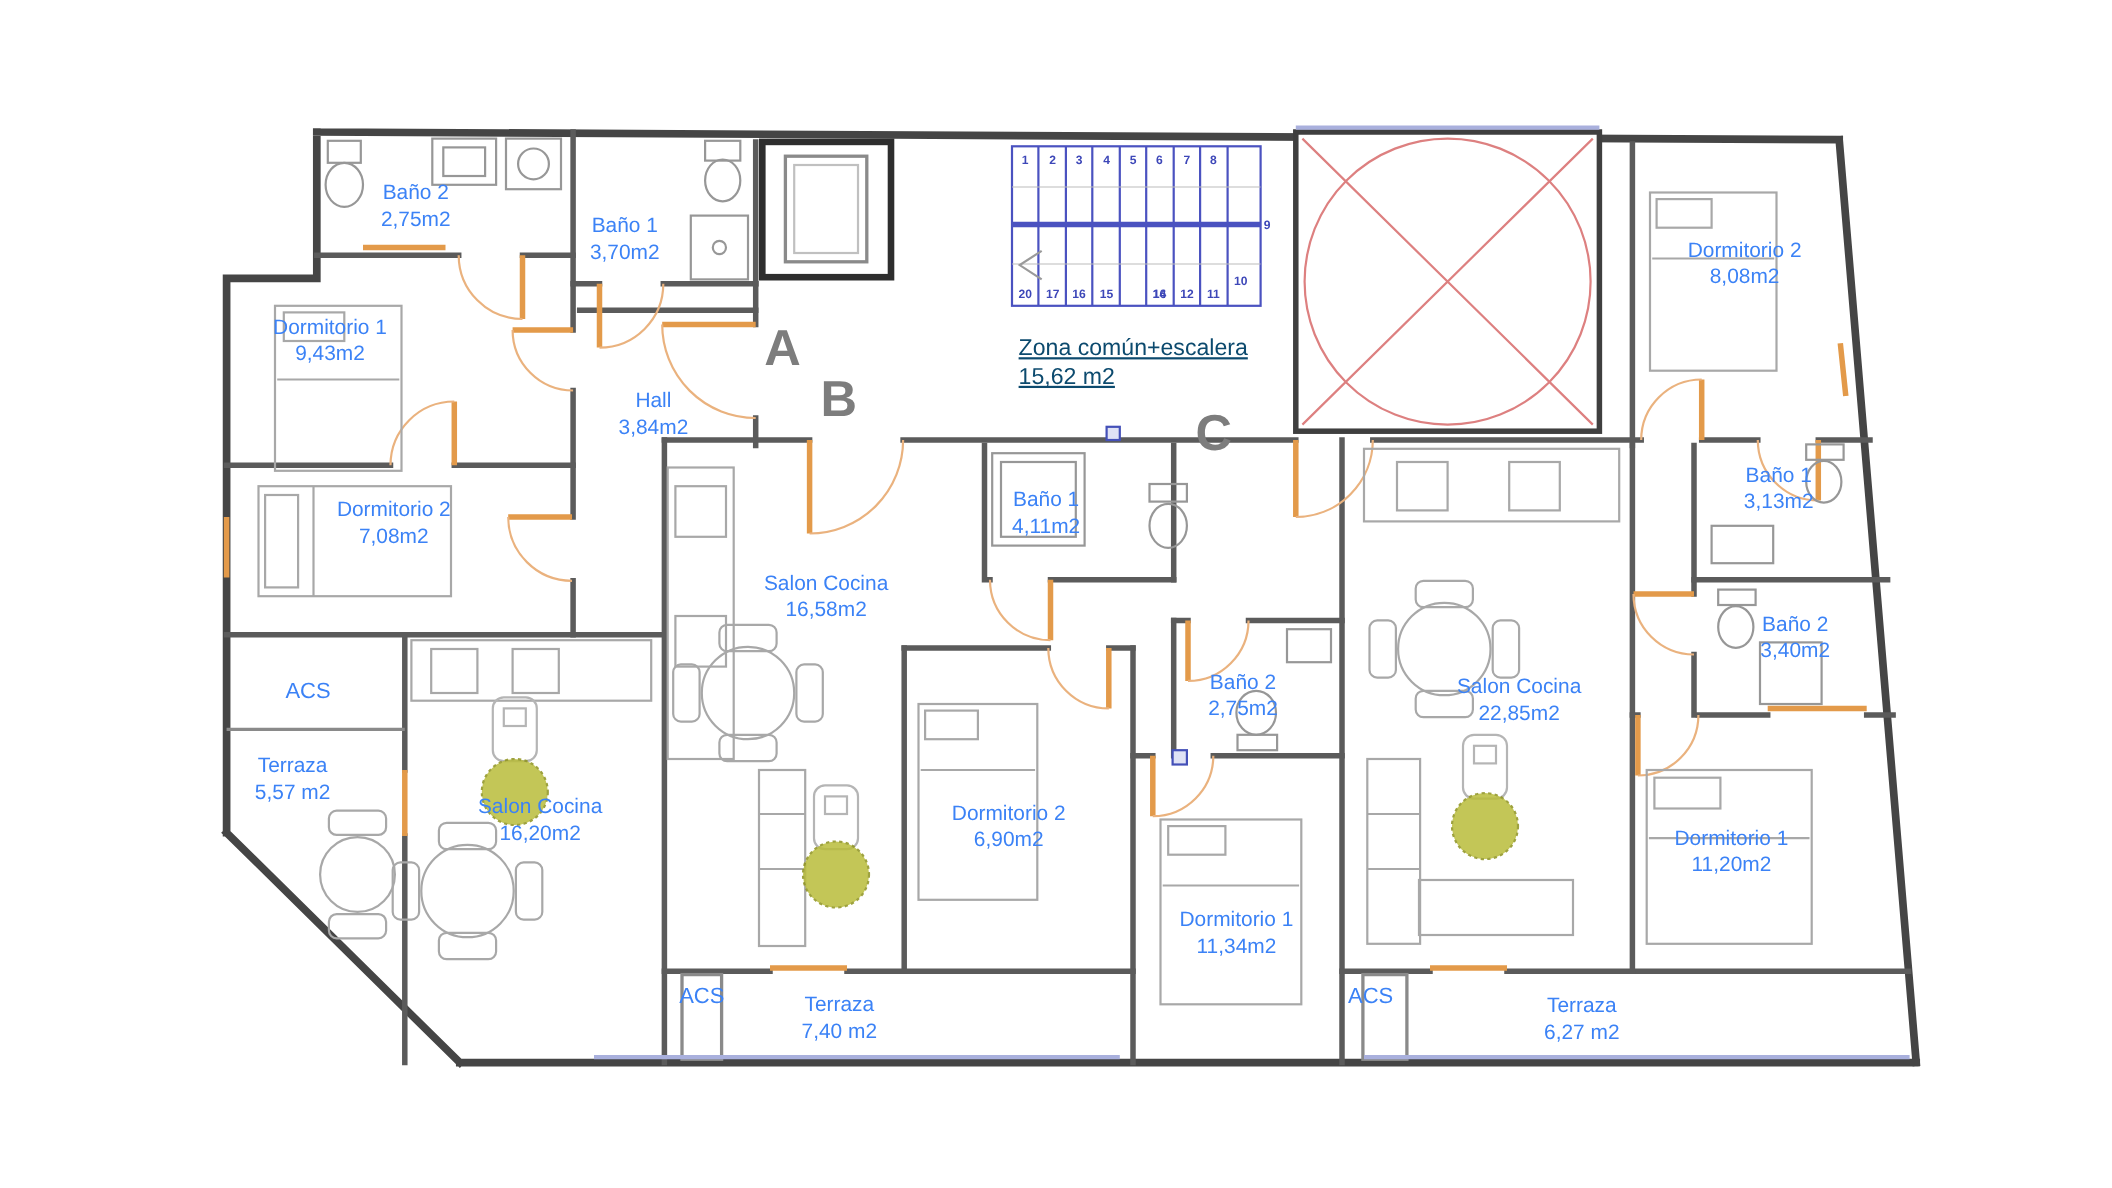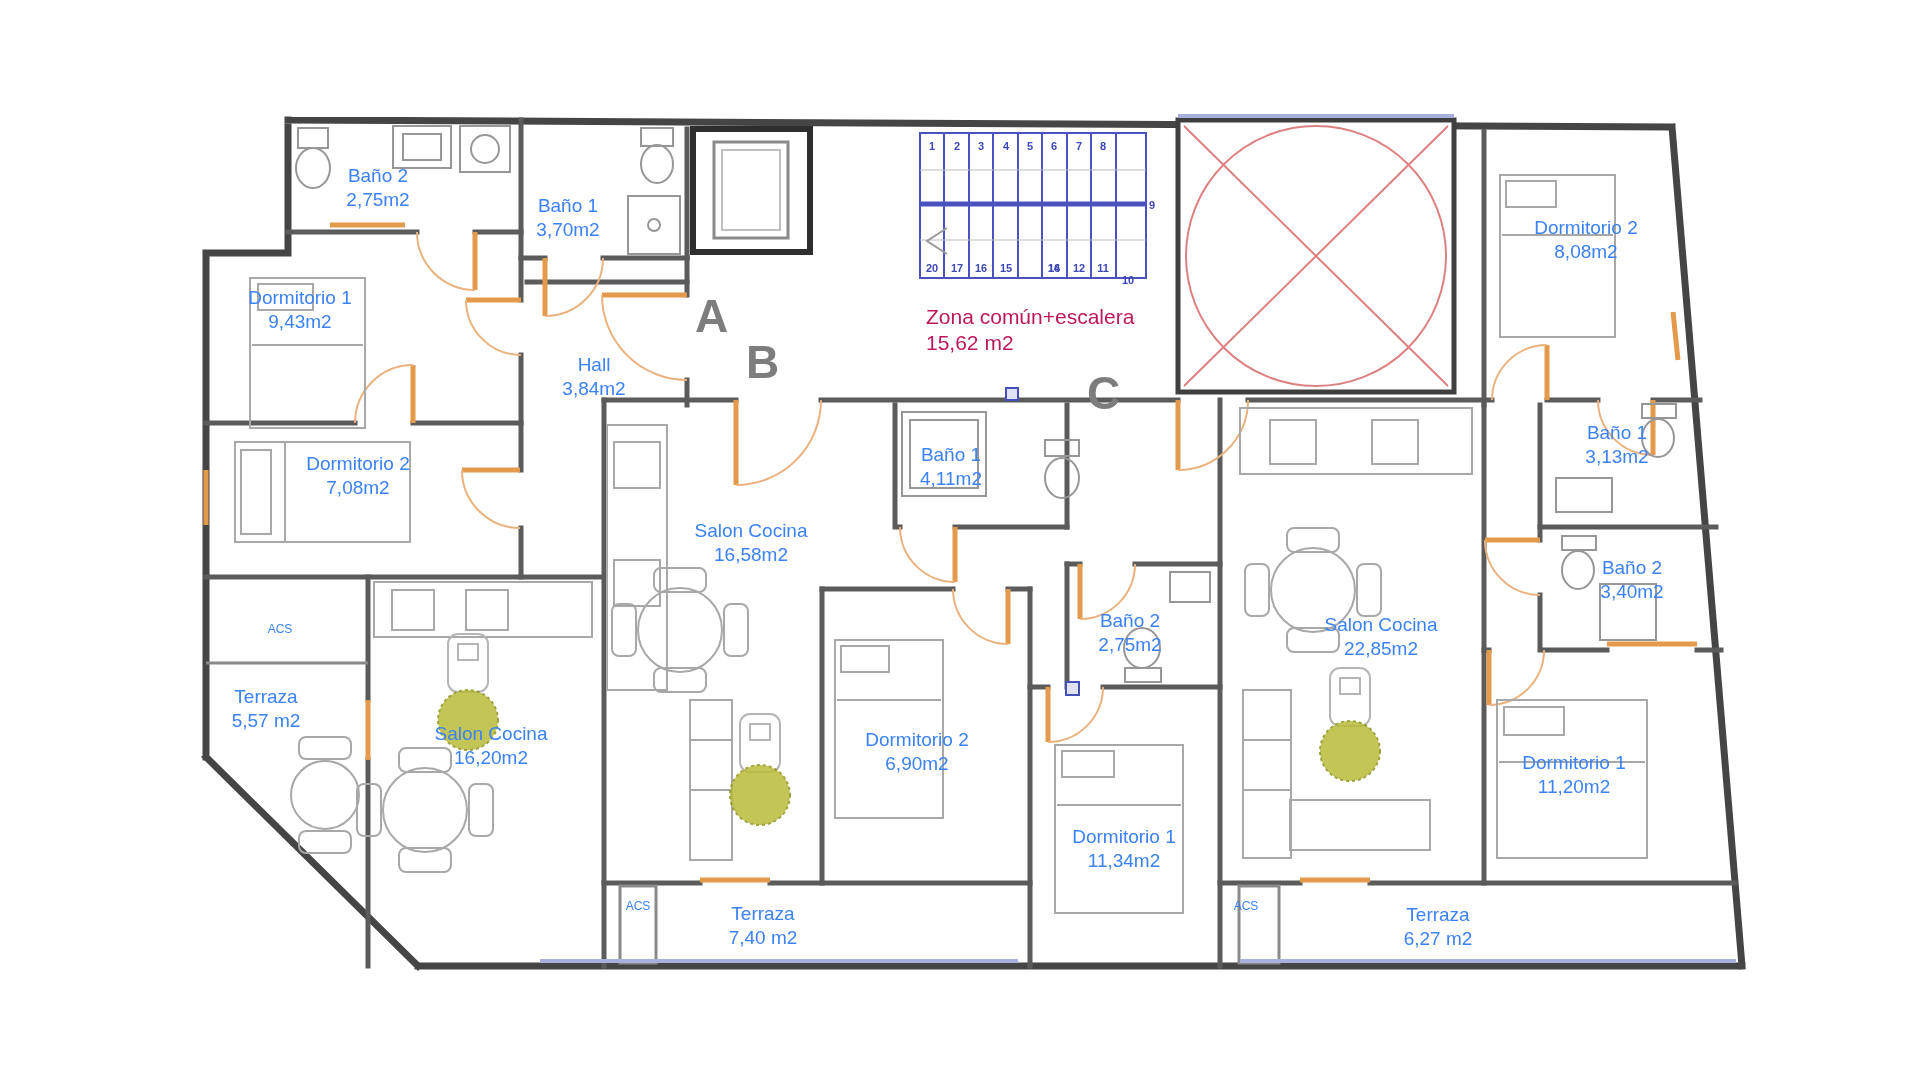--- a/index.html
+++ b/index.html
@@ -2,21 +2,21 @@
 <html><head>
 <meta charset="utf-8">
 <style>
   html,body{margin:0;padding:0;background:#ffffff;}
   .stage{position:relative;width:1920px;height:1080px;background:#ffffff;overflow:hidden;
          font-family:"Liberation Sans",sans-serif;}
   .plan-svg{position:absolute;left:0;top:0;}
   .lbl{position:absolute;transform:translate(-50%,-50%);text-align:center;color:#3b82f6;
        font-size:19px;line-height:1.25;white-space:nowrap;}
   .lbl .nm,.lbl .ar{display:block;}
-  .lbl-sm{font-size:12px;}
+  .lbl-sm{font-size:20px;}
   .lbl-left{transform:translate(0,-50%);text-align:left;}
   .letter{position:absolute;transform:translate(-50%,-50%);font-weight:bold;font-size:46px;
           color:#7d7d7d;letter-spacing:1px;}
   .stn{position:absolute;transform:translate(-50%,-50%);font-weight:bold;font-size:11px;color:#3d47b8;}
   .title{position:absolute;font-weight:bold;font-size:44px;color:#878787;letter-spacing:4px;}
 </style>
 </head>
 <body>
 
 <div class="stage">
@@ -345,21 +345,21 @@
       <span class="ar">11,20m2</span>
     </div>
   <div class="lbl lbl-sm" style="left:1246px;top:906px;">
       <span class="nm">ACS</span>
     </div>
   <div class="lbl" style="left:1438px;top:927px;">
       <span class="nm">Terraza</span>
       <span class="ar">6,27 m2</span>
     </div>
 
-  <div class="lbl lbl-left" style="left:926px;top:330px;font-size:21px;color:#be185d;">
+  <div class="lbl lbl-left" style="left:926px;top:330px;font-size:21px;color:#0c4a6e;text-decoration:underline;">
     <span class="nm">Zona común+escalera</span>
       <span class="ar">15,62 m2</span>
   </div>
 
   <div class="letter" style="left:712px;top:316px;">A</div>
   <div class="letter" style="left:763px;top:362px;">B</div>
   <div class="letter" style="left:1104px;top:393px;">C</div>
 
   <span class="stn" style="left:932px;top:146px;">1</span>
   <span class="stn" style="left:957px;top:146px;">2</span>
@@ -371,16 +371,16 @@
   <span class="stn" style="left:1103px;top:146px;">8</span>
   <span class="stn" style="left:1152px;top:205px;">9</span>
   <span class="stn" style="left:932px;top:268px;">20</span>
   <span class="stn" style="left:957px;top:268px;">17</span>
   <span class="stn" style="left:981px;top:268px;">16</span>
   <span class="stn" style="left:1006px;top:268px;">15</span>
   <span class="stn" style="left:1054px;top:268px;">14</span>
   <span class="stn" style="left:1054px;top:268px;">16</span>
   <span class="stn" style="left:1079px;top:268px;">12</span>
   <span class="stn" style="left:1103px;top:268px;">11</span>
-  <span class="stn" style="left:1128px;top:280px;">10</span>
+  <span class="stn" style="left:1128px;top:256px;">10</span>
 
 
 </div>
 
 </body></html>

